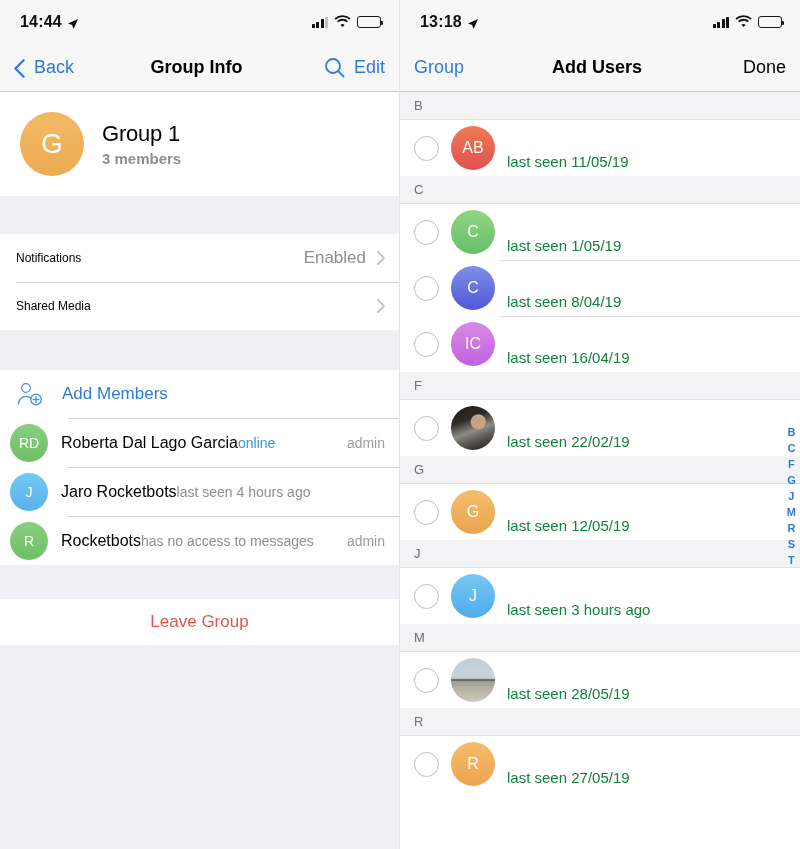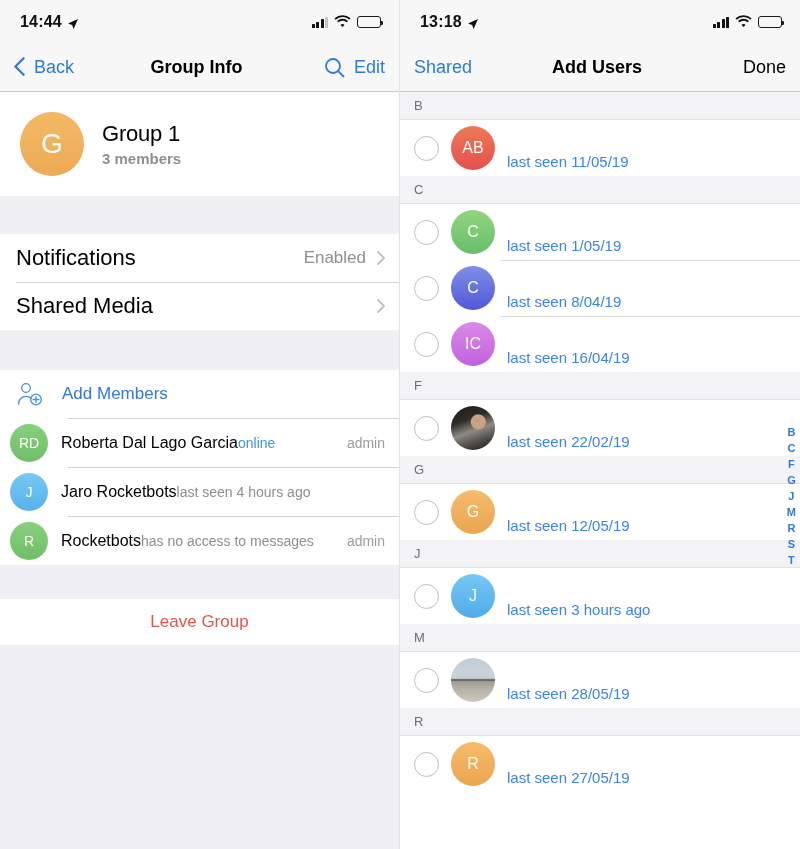--- a/index.html
+++ b/index.html
@@ -38,21 +38,21 @@
   
   .navbar {
     height: 48px; background: #f7f7f8; border-bottom: .5px solid #c9c9cd;
     display: flex; align-items: center; position: relative; padding: 0 14px;
   }
   .nav-title {
     position: absolute; left: 0; right: 6px; text-align: center;
     font-size: 18px; font-weight: 700; color: #000; pointer-events: none;
   }
   .nav-left, .nav-right {
-    display: flex; align-items: flex-start; gap: 9px; font-size: 18px; color: #2f7bd6;
+    display: flex; align-items: flex-end; gap: 9px; font-size: 18px; color: #2f7bd6;
     z-index: 2;
   }
   .nav-right { margin-left: auto; }
   .chevron-back { width: 11px; height: 19px; flex: none; }
   .nav-btn { color: #2f7bd6; cursor: pointer; }
   .nav-btn.disabled { color: #000000; }
   .search-ico { width: 21px; height: 21px; flex: none; }
 
   
   .grp-header { background: #fff; height: 104px; display: flex; align-items: center;
@@ -72,21 +72,21 @@
 
   .block { background: #fff; }
   .row {
     height: 48px; display: flex; align-items: center; padding: 0 14px 0 16px;
     position: relative; background: #fff;
   }
   .row + .row::before {
     content: ""; position: absolute; left: 16px; right: 0; top: 0;
     height: .5px; background: #d3d3d7;
   }
-  .row .label { font-size: 22px; color: #000; }
+  .row .label { font-size: 12px; color: #000; }
   .row .value { margin-left: auto; font-size: 17px; color: #8e8e93; margin-right: 11px; }
   .disclosure { width: 8px; height: 14px; flex: none; }
 
   .addmembers {
     height: 48px; display: flex; align-items: center; gap: 18px;
     padding: 0 16px; background: #fff;
   }
   .adduser-ico { width: 28px; height: 26px; flex: none; }
   .addmembers .label { font-size: 17px; color: #2f7bd6; }
 
@@ -137,21 +137,21 @@
     border: 1.4px solid #bfbfc4; flex: none; background: #fff;
   }
   .c-avatar {
     width: 44px; height: 44px; border-radius: 50%; flex: none;
     color: #fff; font-size: 16px; font-weight: 500;
     display: flex; align-items: center; justify-content: center;
     overflow: hidden; position: relative;
   }
   .c-text { display: flex; flex-direction: column; justify-content: center; }
   .c-name { font-size: 16px; font-weight: 500; color: #000; height: 0; overflow: hidden; }
-  .c-seen { font-size: 15px; color: #3b82f6; margin-top: 26px; }
+  .c-seen { font-size: 15px; color: #15803d; margin-top: 26px; }
 
   .az-index {
     position: absolute; right: 4px; top: 425px;
     display: flex; flex-direction: column; align-items: center; gap: 2px;
     z-index: 5;
   }
   .az-index span { font-size: 11px; font-weight: 700; color: #2f7bd6; line-height: 14px; }
 
   .watermark {
     position: absolute; right: 4px; bottom: 16px;
@@ -334,21 +334,21 @@
             <path d="M8.5 5.7c1.6 0 3.1.6 4.3 1.6l1.2-1.4a8.2 8.2 0 0 0-11 0l1.2 1.4a6.5 6.5 0 0 1 4.3-1.6z" fill="#111"></path>
             <path d="M8.5 9.1c.8 0 1.5.3 2 .8l-2 2.1-2-2.1c.5-.5 1.2-.8 2-.8z" fill="#111"></path>
           </svg>
         </span>
         <span class="batt"><span class="fill" style="width:55%"></span></span>
       </div>
     </div>
 
     <div class="navbar">
       <div class="nav-left">
-        <span class="nav-btn">Shared</span>
+        <span class="nav-btn">Group</span>
       </div>
       <div class="nav-title">Add Users</div>
       <div class="nav-right">
         <span class="nav-btn disabled">Done</span>
       </div>
     </div>
 
 
     <div class="section-hdr">B</div>
     <div class="contact">

